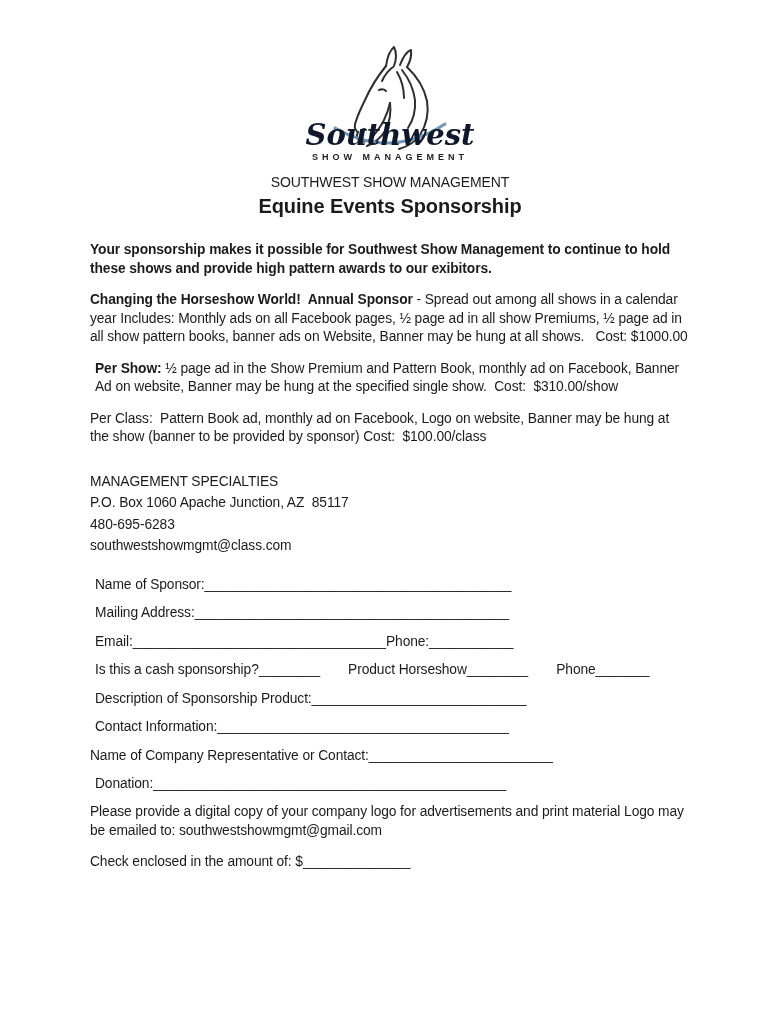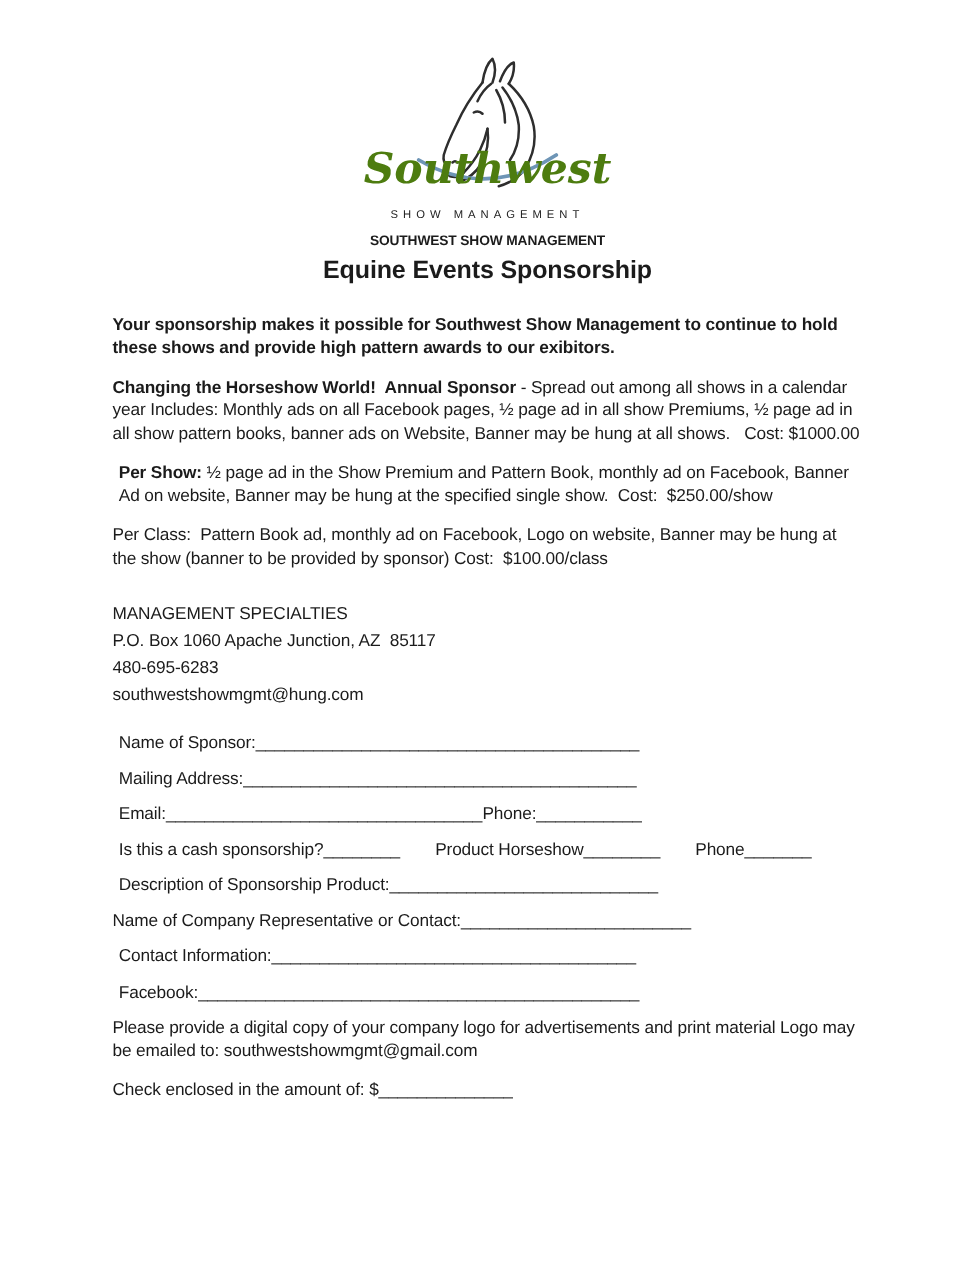--- a/index.html
+++ b/index.html
@@ -19,36 +19,36 @@
     font-size: 13.8px;
     letter-spacing: -0.1px;
   }
   
   .logo-block { text-align: center; margin-bottom: 10px; }
   .horse-svg { display: block; margin: 0 auto; }
   .logo-wordmark {
     font-family: "DejaVu Serif", serif;
     font-style: italic;
     font-weight: bold;
-    font-size: 34px;
+    font-size: 29px;
     line-height: 34px;
-    color: #4d7c0f;
+    color: #0f172a;
     margin-top: -34px;
     letter-spacing: 0;
   }
   .logo-tagline {
     font-size: 9px;
-    font-weight: normal;
+    font-weight: bold;
     letter-spacing: 4px;
     color: #222222;
-    margin-top: 14px;
+    margin-top: 0;
   }
   
   .title-block { text-align: center; margin: 8px 0 20px 0; }
-  .doc-title { font-size: 11px; font-weight: bold; line-height: 1.45; }
+  .doc-title { font-size: 14px; font-weight: normal; line-height: 1.45; }
   .doc-subtitle { font-size: 20px; font-weight: bold; line-height: 1.45; }
   
   .doc-text {
     white-space: pre-wrap;
     line-height: 1.34;
     margin-bottom: 13px;
   }
   .bold { font-weight: bold; }
   .tight { margin-bottom: 3px; }
   .contact-block { margin-top: 26px; }
@@ -89,48 +89,48 @@
 
   <section class="title-block">
     <div class="doc-title">SOUTHWEST SHOW MANAGEMENT</div>
     <div class="doc-subtitle">Equine Events Sponsorship</div>
   </section>
 
   <p class="doc-text bold">Your sponsorship makes it possible for Southwest Show Management to continue to hold these shows and provide high pattern awards to our exibitors.</p>
 
   <p class="doc-text"><span class="bold">Changing the Horseshow World!  Annual Sponsor</span><span> - Spread out among all shows in a calendar year Includes: Monthly ads on all Facebook pages, ½ page ad in all show Premiums, ½ page ad in all show pattern books, banner ads on Website, Banner may be hung at all shows.   Cost: $1000.00</span></p>
 
-  <p class="doc-text indent"><span class="bold">Per Show:</span><span> ½ page ad in the Show Premium and Pattern Book, monthly ad on Facebook, Banner Ad on website, Banner may be hung at the specified single show.  Cost:  $250.00/show</span></p>
+  <p class="doc-text indent"><span class="bold">Per Show:</span><span> ½ page ad in the Show Premium and Pattern Book, monthly ad on Facebook, Banner Ad on website, Banner may be hung at the specified single show.  Cost:  $310.00/show</span></p>
 
   <p class="doc-text"><span>Per Class:</span><span>  Pattern Book ad, monthly ad on Facebook, Logo on website, Banner may be hung at the show (banner to be provided by sponsor) Cost:  $100.00/class</span></p>
 
   <div class="contact-block">
     <p class="doc-text tight">MANAGEMENT SPECIALTIES</p>
     <p class="doc-text tight">P.O. Box 1060 Apache Junction, AZ  85117</p>
     <p class="doc-text tight">480-695-6283</p>
-    <p class="doc-text tight">southwestshowmgmt@hung.com</p>
+    <p class="doc-text tight">southwestshowmgmt@class.com</p>
   </div>
 
   <div class="form-rows">
 
     <p class="doc-text form-row indent"><span>Name of Sponsor:</span><span class="blank">________________________________________</span></p>
 
     <p class="doc-text form-row indent"><span>Mailing Address:</span><span class="blank">_________________________________________</span></p>
 
     <p class="doc-text form-row indent"><span>Email:</span><span class="blank">_________________________________</span><span>Phone:</span><span class="blank">___________</span></p>
 
     <p class="doc-text form-row indent"><span class="pair"><span>Is this a cash sponsorship?</span><span class="blank">________</span></span><span class="pair"><span>Product Horseshow</span><span class="blank">________</span></span><span><span>Phone</span><span class="blank">_______</span></span></p>
 
     <p class="doc-text form-row indent"><span>Description of Sponsorship Product:</span><span class="blank">____________________________</span></p>
 
+    <p class="doc-text form-row indent"><span>Contact Information:</span><span class="blank">______________________________________</span></p>
+
     <p class="doc-text form-row"><span>Name of Company Representative or Contact:</span><span class="blank">________________________</span></p>
 
-    <p class="doc-text form-row indent"><span>Contact Information:</span><span class="blank">______________________________________</span></p>
-
-    <p class="doc-text form-row indent"><span>Facebook:</span><span class="blank">______________________________________________</span></p>
+    <p class="doc-text form-row indent"><span>Donation:</span><span class="blank">______________________________________________</span></p>
 
   </div>
 
   <p class="doc-text footer-note">Please provide a digital copy of your company logo for advertisements and print material Logo may be emailed to: southwestshowmgmt@gmail.com</p>
 
   <p class="doc-text"><span>Check enclosed in the amount of: $</span><span class="blank">______________</span></p>
 
 
 </div>
 

